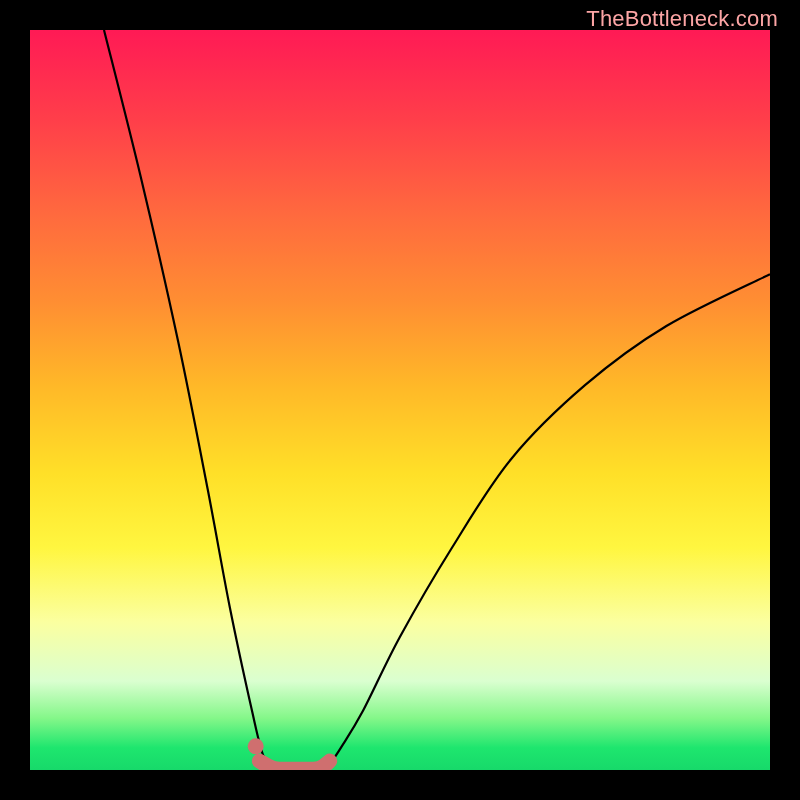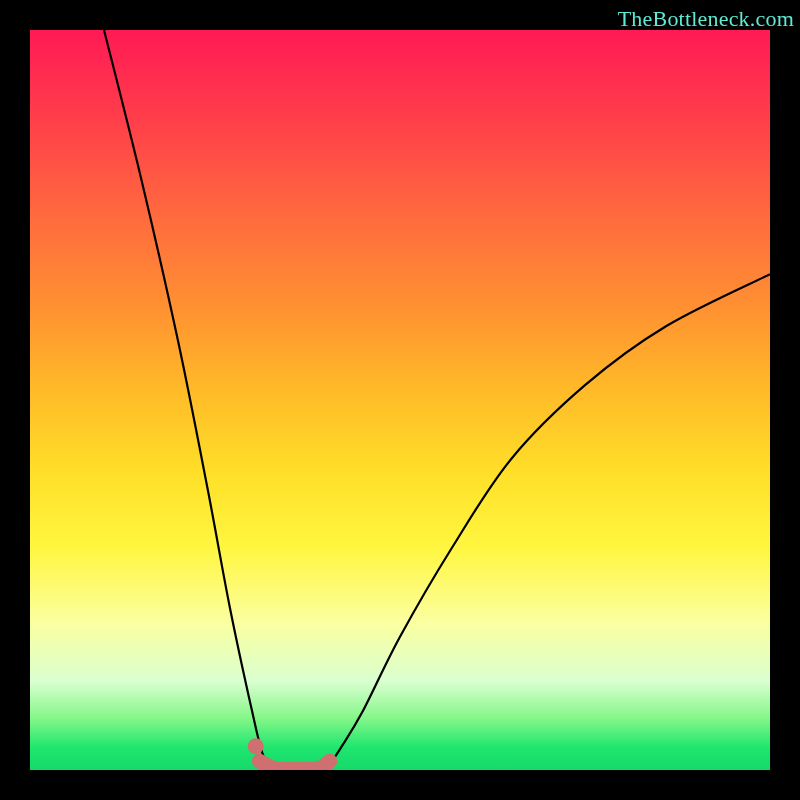--- a/index.html
+++ b/index.html
@@ -13,27 +13,26 @@
   }
   .frame {
     position: relative;
     width: 800px;
     height: 800px;
     background: #000;
   }
   .watermark {
     position: absolute;
     top: 6px;
-    right: 6px;
-    color: #5eead4;
+    right: 22px;
+    color: #fca5a5;
     font-size: 22px;
     font-weight: 500;
     letter-spacing: 0.2px;
     user-select: none;
-    font-family: Liberation Serif, serif;
   }
   .plot-area {
     position: absolute;
     left: 30px;
     top: 30px;
     width: 740px;
     height: 740px;
     overflow: hidden;
     background: linear-gradient(
       to bottom,

